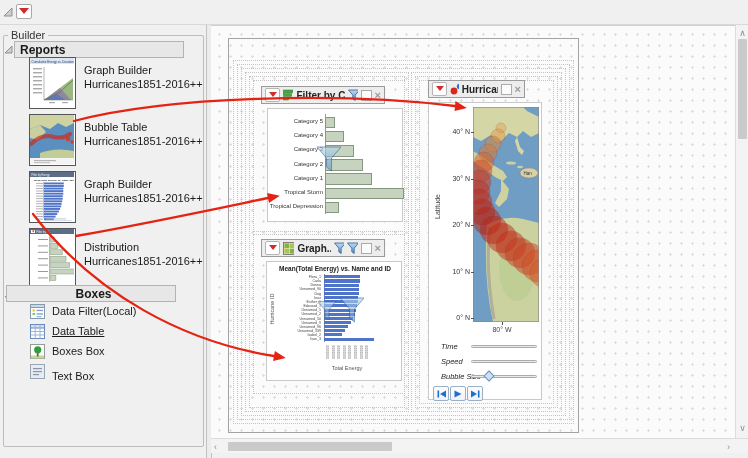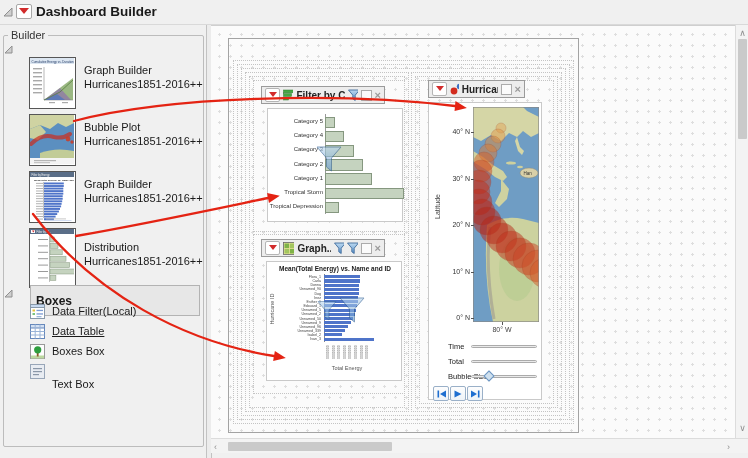--- a/index.html
+++ b/index.html
@@ -32,21 +32,21 @@
         display:flex;align-items:center;justify-content:center;flex:0 0 auto;}
   .maxbox{width:9px;height:9px;background:#fbfbfb;border:1px solid #ababab;flex:0 0 auto;}
   .closex{font-size:11px;color:#9a9a9a;font-weight:bold;line-height:9px;flex:0 0 auto;}
   .pcontent{background:#fff;border:1px solid #c9c9c9;box-sizing:border-box;}
   .frow-lbl{position:absolute;left:0;width:55px;text-align:right;font-size:6px;color:#333;white-space:nowrap;}
   .frow-bar{position:absolute;left:57px;height:11.5px;background:#c5d3bf;border:0.5px solid #85977f;box-sizing:border-box;}
   .erow-lbl{position:absolute;left:0;width:54px;text-align:right;font-size:3.6px;color:#444;white-space:nowrap;}
   .erow-bar{position:absolute;left:57px;height:3.1px;background:#4f74c9;}
   .xtick{position:absolute;font-size:3.5px;color:#666;transform:rotate(-90deg);transform-origin:left top;white-space:nowrap;}
   .latlbl{position:absolute;width:24px;text-align:right;font-size:7px;color:#333;}
-  .sliderlbl{position:absolute;left:19px;font-size:7.5px;color:#222;}
+  .sliderlbl{position:absolute;left:12px;font-size:7.5px;color:#222;font-style:italic;}
   .slidertrack{position:absolute;left:42px;width:66px;height:3px;border-radius:2px;
                background:#e9e9e9;border:1px solid #ababab;box-sizing:border-box;}
   .playbtn{position:absolute;width:14px;height:13px;background:linear-gradient(#fdfdfd,#eef3f8);
            border:1px solid #9ab0c8;border-radius:2px;display:flex;align-items:center;justify-content:center;}
   .sbar{background:#f3f3f3;}
   .sthumb{background:#cacaca;border-radius:1px;}
   .sarrow{color:#8f8f8f;font-size:9px;line-height:10px;text-align:center;}
   svg{display:block;}
 </style>
 </head>
@@ -56,30 +56,32 @@
 
   <div class="abs titlebar">
     <svg class="abs" style="left:3px;top:7px;" width="10" height="10">
       <polygon points="1,9 9,9 9,1" fill="#cfcfcf" stroke="#8f8f8f" stroke-width="1"></polygon>
     </svg>
     <div class="abs redbtn" style="left:16px;top:4px;">
       <svg width="10" height="7">
           <polygon points="0,0 10,0 5,6" fill="#d22b2b"></polygon>
         </svg>
     </div>
-    <span class="abs win-title">Dashboard Builder</span>
   </div>
 
   <div class="abs" style="left:0;top:25px;width:207px;height:433px;background:#f0f0f0;">
     <div class="abs fieldset" style="left:3px;top:10px;width:199px;height:410px;"></div>
     <span class="abs legend" style="left:8px;top:4px;">Builder</span>
 
     <svg class="abs" style="left:4px;top:20px;" width="9" height="9">
       <polygon points="1,8 8,8 8,1" fill="#cfcfcf" stroke="#8f8f8f" stroke-width="1"></polygon>
     </svg>
+    <div class="abs outhdr" style="left:14px;top:16px;width:170px;height:17px;">
+      <span>Reports</span>
+    </div>
 
     <div class="abs" style="left:0;top:32px;width:205px;height:54px;">
       <div class="abs thumb" style="left:29px;top:0;width:47px;height:52px;">
         <svg width="44" height="49" viewBox="0 0 44 49">
           <rect x="0" y="0" width="44" height="6" fill="#dce6f1"></rect>
           <text x="1.5" y="4.5" font-size="3" fill="#1f3864">Cumulative Energy vs. Duration</text>
           <g fill="#a9a9a9">
             <rect x="3" y="10" width="9" height="1.4"></rect>
               <rect x="3" y="14" width="9" height="1.4"></rect>
             <rect x="3" y="18" width="9" height="1.4"></rect>
@@ -110,21 +112,21 @@
           <path d="M0 14 L10 10 16 17 8 25 0 23 Z" fill="#c9cf9e"></path>
           <path d="M10 38 Q26 32 44 36 V43 H10 Z" fill="#c2cc97"></path>
           <path d="M1 29 Q12 18 24 22 Q33 24 40 19" stroke="#cc2b1d" stroke-width="4" fill="none" opacity="0.7" stroke-linecap="round"></path>
           <circle cx="38" cy="24" r="2.4" fill="#d03a22" opacity="0.85"></circle>
           <circle cx="42" cy="27" r="1.7" fill="#d03a22" opacity="0.85"></circle>
           <rect x="0" y="43" width="44" height="6" fill="#f4f4f4"></rect>
           <rect x="4" y="45" width="22" height="1.2" fill="#b5b5b5"></rect>
           <rect x="4" y="47" width="16" height="1.2" fill="#c5c5c5"></rect>
         </svg>
       </div>
-      <span class="abs itemlbl" style="left:84px;top:6px;">Bubble Plot</span>
+      <span class="abs itemlbl" style="left:84px;top:6px;">Bubble Table</span>
       <span class="abs itemlbl" style="left:84px;top:20px;">Hurricanes1851-2016++</span>
     </div>
 
     <div class="abs" style="left:0;top:146px;width:205px;height:54px;">
       <div class="abs thumb" style="left:29px;top:0;width:47px;height:52px;">
         <svg width="44" height="49" viewBox="0 0 44 49">
           <rect x="0" y="0" width="44" height="5" fill="#5a6e88"></rect>
           <text x="1.5" y="3.8" font-size="2.6" fill="#f0f0f0">Filter by Energy</text>
           <text x="4" y="8.6" font-size="2.5" font-weight="bold" fill="#333">Mean(Total Energy) vs. Name and ID</text>
           <line x1="13.5" y1="10" x2="13.5" y2="46" stroke="#999" stroke-width="0.6"></line>
@@ -195,21 +197,21 @@
             </g>
         </svg>
       </div>
       <span class="abs itemlbl" style="left:84px;top:12px;">Distribution</span>
       <span class="abs itemlbl" style="left:84px;top:26px;">Hurricanes1851-2016++</span>
     </div>
 
     <svg class="abs" style="left:4px;top:264px;" width="9" height="9">
       <polygon points="1,8 8,8 8,1" fill="#cfcfcf" stroke="#8f8f8f" stroke-width="1"></polygon>
     </svg>
-    <div class="abs outhdr" style="left:30px;top:260px;width:170px;height:31px;">
+    <div class="abs outhdr" style="left:6px;top:260px;width:170px;height:17px;justify-content:center;">
       <span>Boxes</span>
     </div>
 
     <div class="abs" style="left:0;top:279px;width:234px;height:18px;">
       <svg class="abs" style="left:30px;top:0;" width="15" height="15">
         <rect x="0.5" y="0.5" width="14" height="14" fill="#fff" stroke="#8899aa"></rect>
         <rect x="0.5" y="0.5" width="14" height="3" fill="#c6d9f1" stroke="#8899aa"></rect>
         <rect x="2.5" y="5.5" width="2.5" height="2" fill="#e8c23a"></rect>
           <rect x="6.5" y="5.8" width="6.5" height="1.3" fill="#7b9bd2"></rect>
         <rect x="2.5" y="9" width="2.5" height="2" fill="#7bc47e"></rect>
@@ -241,21 +243,21 @@
       <span class="abs boxlbl" style="left:52px;top:1px;">Boxes Box</span>
     </div>
 
     <div class="abs" style="left:0;top:339px;width:205px;height:18px;">
       <svg class="abs" style="left:30px;top:0;" width="15" height="15">
         <rect x="0.5" y="0.5" width="14" height="14" fill="#e8ecf2" stroke="#98a6b8"></rect>
         <rect x="3" y="4" width="9" height="1.2" fill="#8a97a8"></rect>
           <rect x="3" y="7" width="9" height="1.2" fill="#8a97a8"></rect>
         <rect x="3" y="10" width="6" height="1.2" fill="#8a97a8"></rect>
       </svg>
-      <span class="abs boxlbl" style="left:52px;top:14px;">Text Box</span>
+      <span class="abs boxlbl" style="left:52px;top:6px;">Text Box</span>
     </div>
   </div>
 
   <div class="abs divider" style="left:206px;top:25px;width:4px;height:433px;"></div>
 
   <div class="abs canvas" style="left:211px;top:25px;width:524px;height:413px;"></div>
 
   <div class="abs dashbox" style="left:228px;top:38px;width:349px;height:393px;"></div>
 
   <div class="abs dzone" style="left:233px;top:60px;width:339px;height:362px;"></div>
@@ -457,21 +459,21 @@
     <div style="position:absolute;left:42px;top:75.5px;width:3px;height:1px;background:#555;"></div>
     <div style="position:absolute;left:42px;top:122px;width:3px;height:1px;background:#555;"></div>
     <div style="position:absolute;left:42px;top:168.5px;width:3px;height:1px;background:#555;"></div>
     <div style="position:absolute;left:42px;top:215px;width:3px;height:1px;background:#555;"></div>
     <div style="position:absolute;left:-12px;top:100px;width:40px;text-align:center;font-size:7px;color:#444;transform:rotate(-90deg);">Latitude</div>
     <div style="position:absolute;left:72.5px;top:219px;width:1px;height:3px;background:#555;"></div>
     <div style="position:absolute;left:53px;top:223px;width:40px;text-align:center;font-size:7px;color:#444;">80° W</div>
 
     <span class="sliderlbl" style="top:239px;">Time</span>
     <div class="slidertrack" style="top:242px;"></div>
-    <span class="sliderlbl" style="top:254px;">Total</span>
+    <span class="sliderlbl" style="top:254px;">Speed</span>
     <div class="slidertrack" style="top:257px;"></div>
     <span class="sliderlbl" style="top:269px;">Bubble Size</span>
     <div class="slidertrack" style="top:272px;"></div>
     <div style="position:absolute;left:56px;top:268.5px;width:8px;height:8px;background:#cfe0ee;border:1px solid #6a93c0;transform:rotate(45deg);box-sizing:border-box;"></div>
 
     <div class="playbtn" style="left:4px;top:283px;">
       <svg width="9" height="8">
         <rect x="0.5" y="0.5" width="1.6" height="7" fill="#1f6fd0"></rect>
           <polygon points="9,0.5 9,7.5 3,4" fill="#1f6fd0"></polygon>
       </svg>

